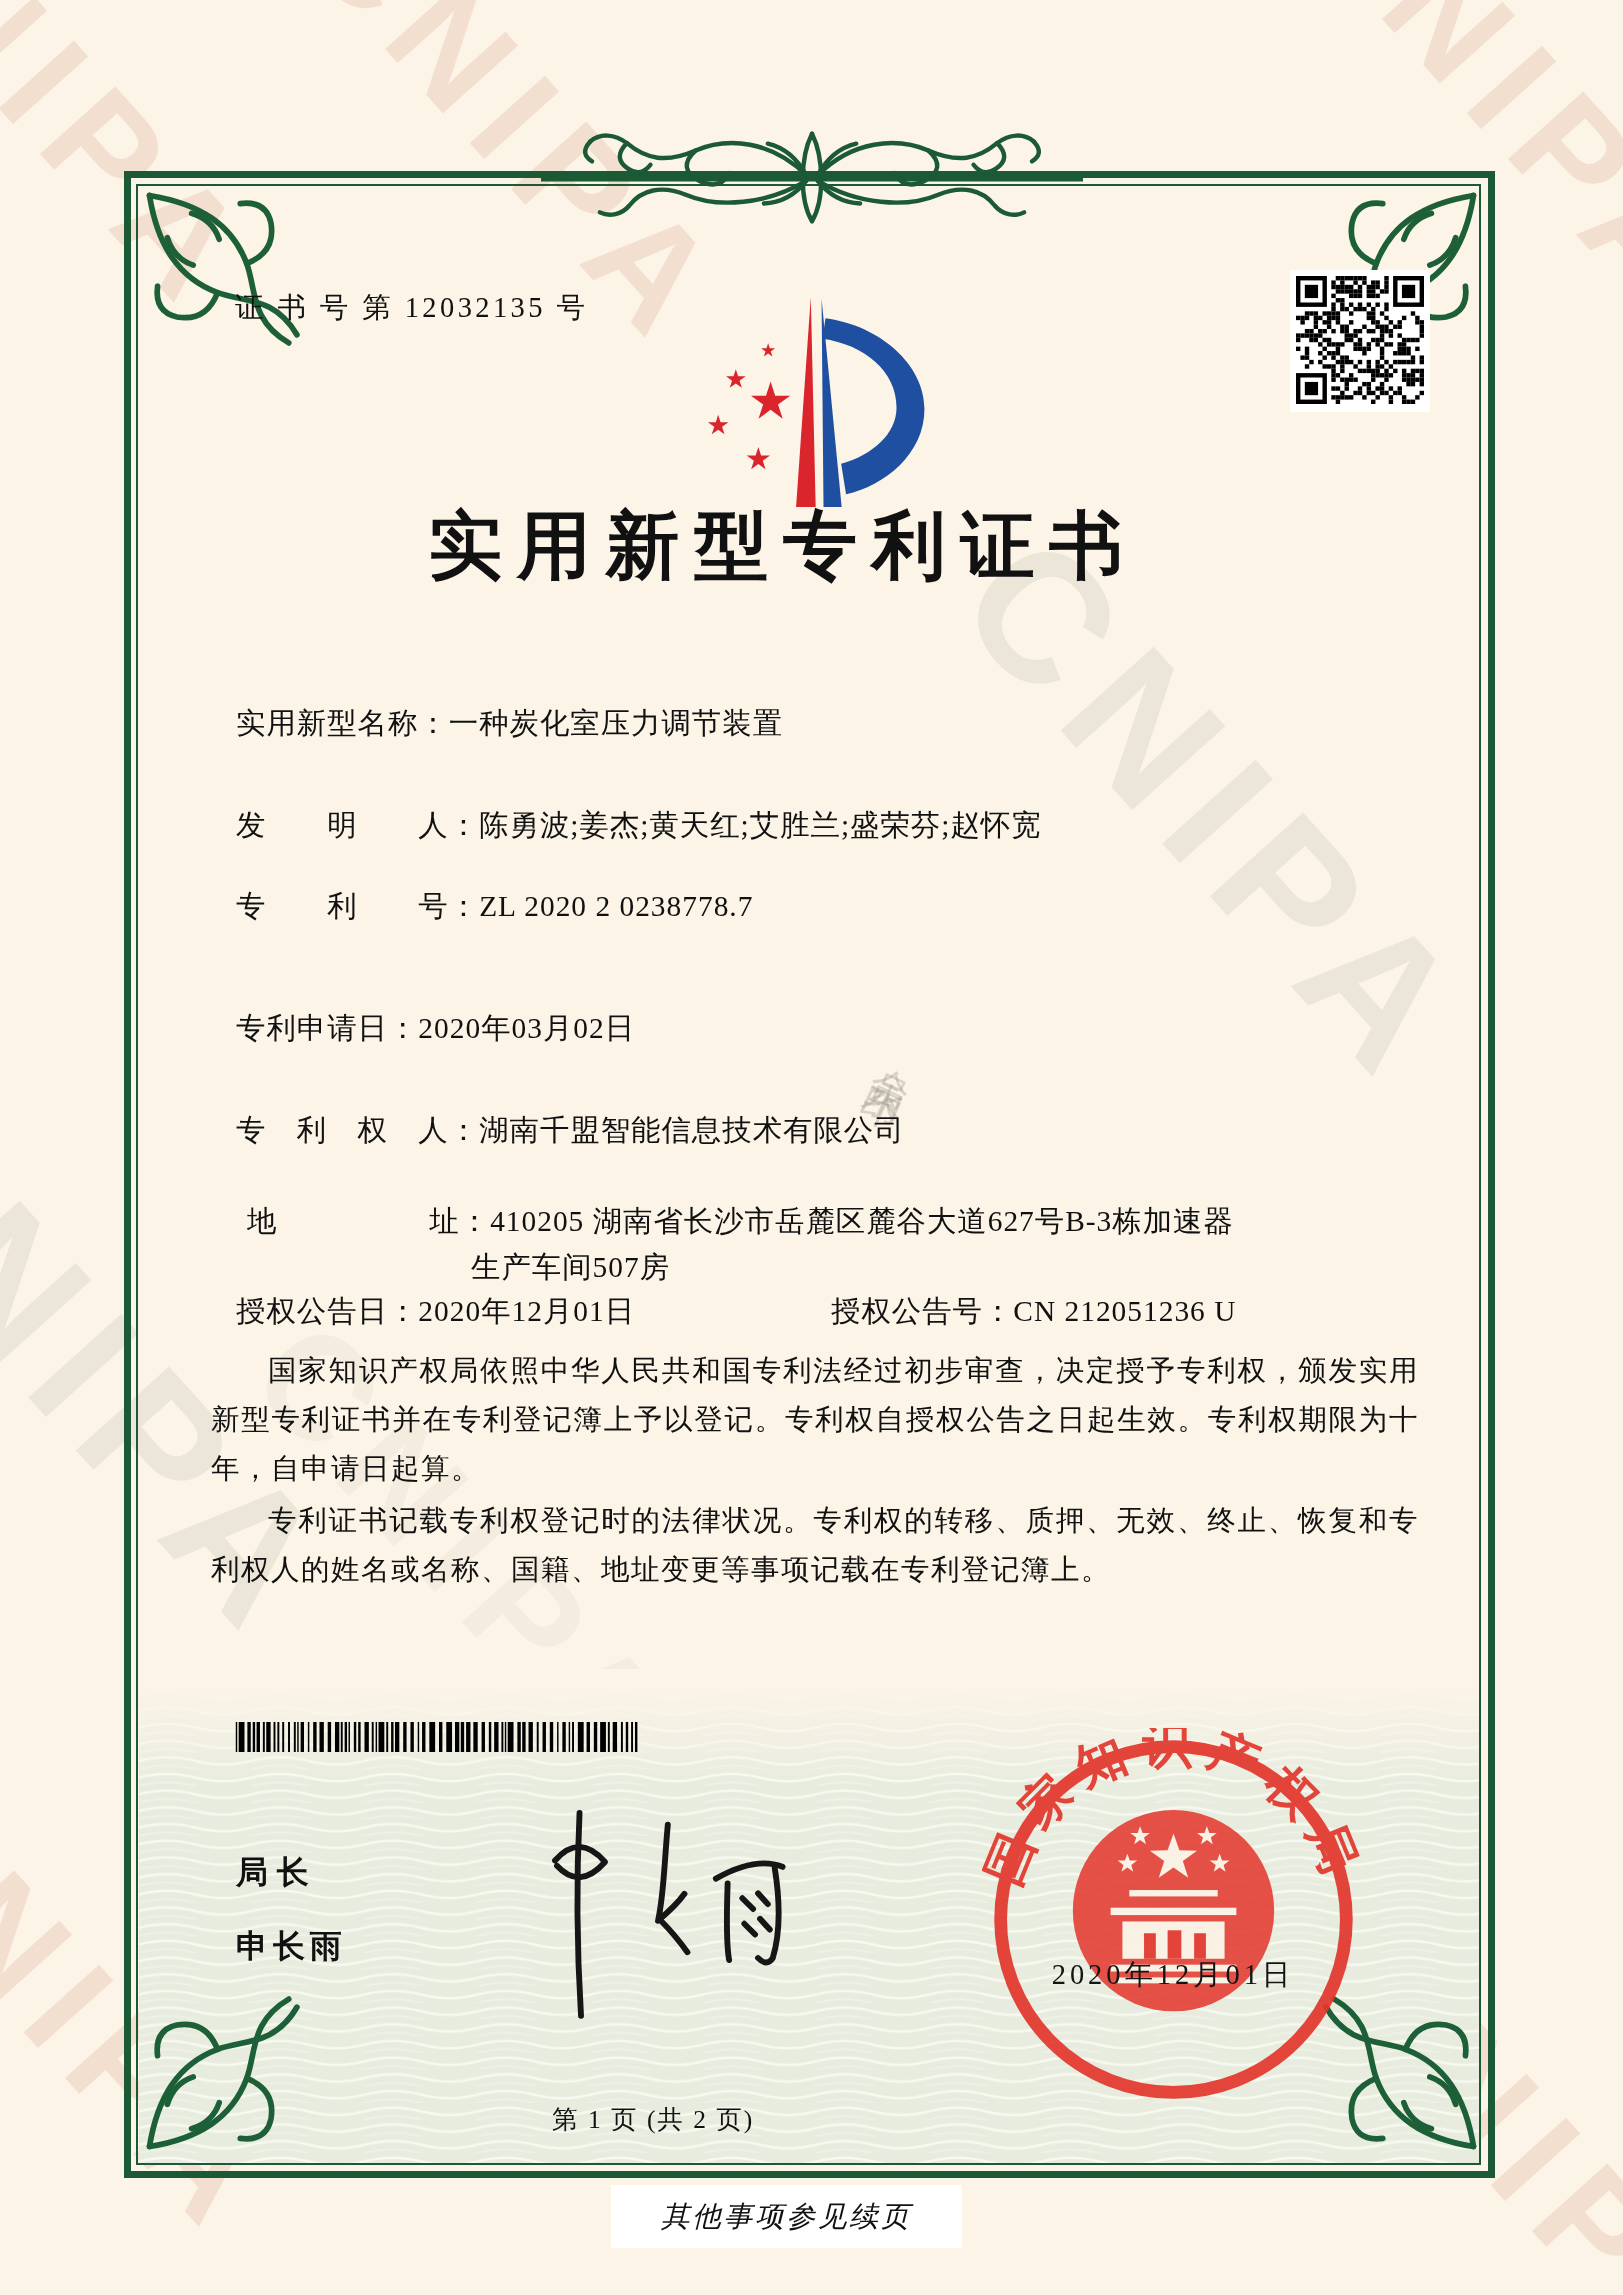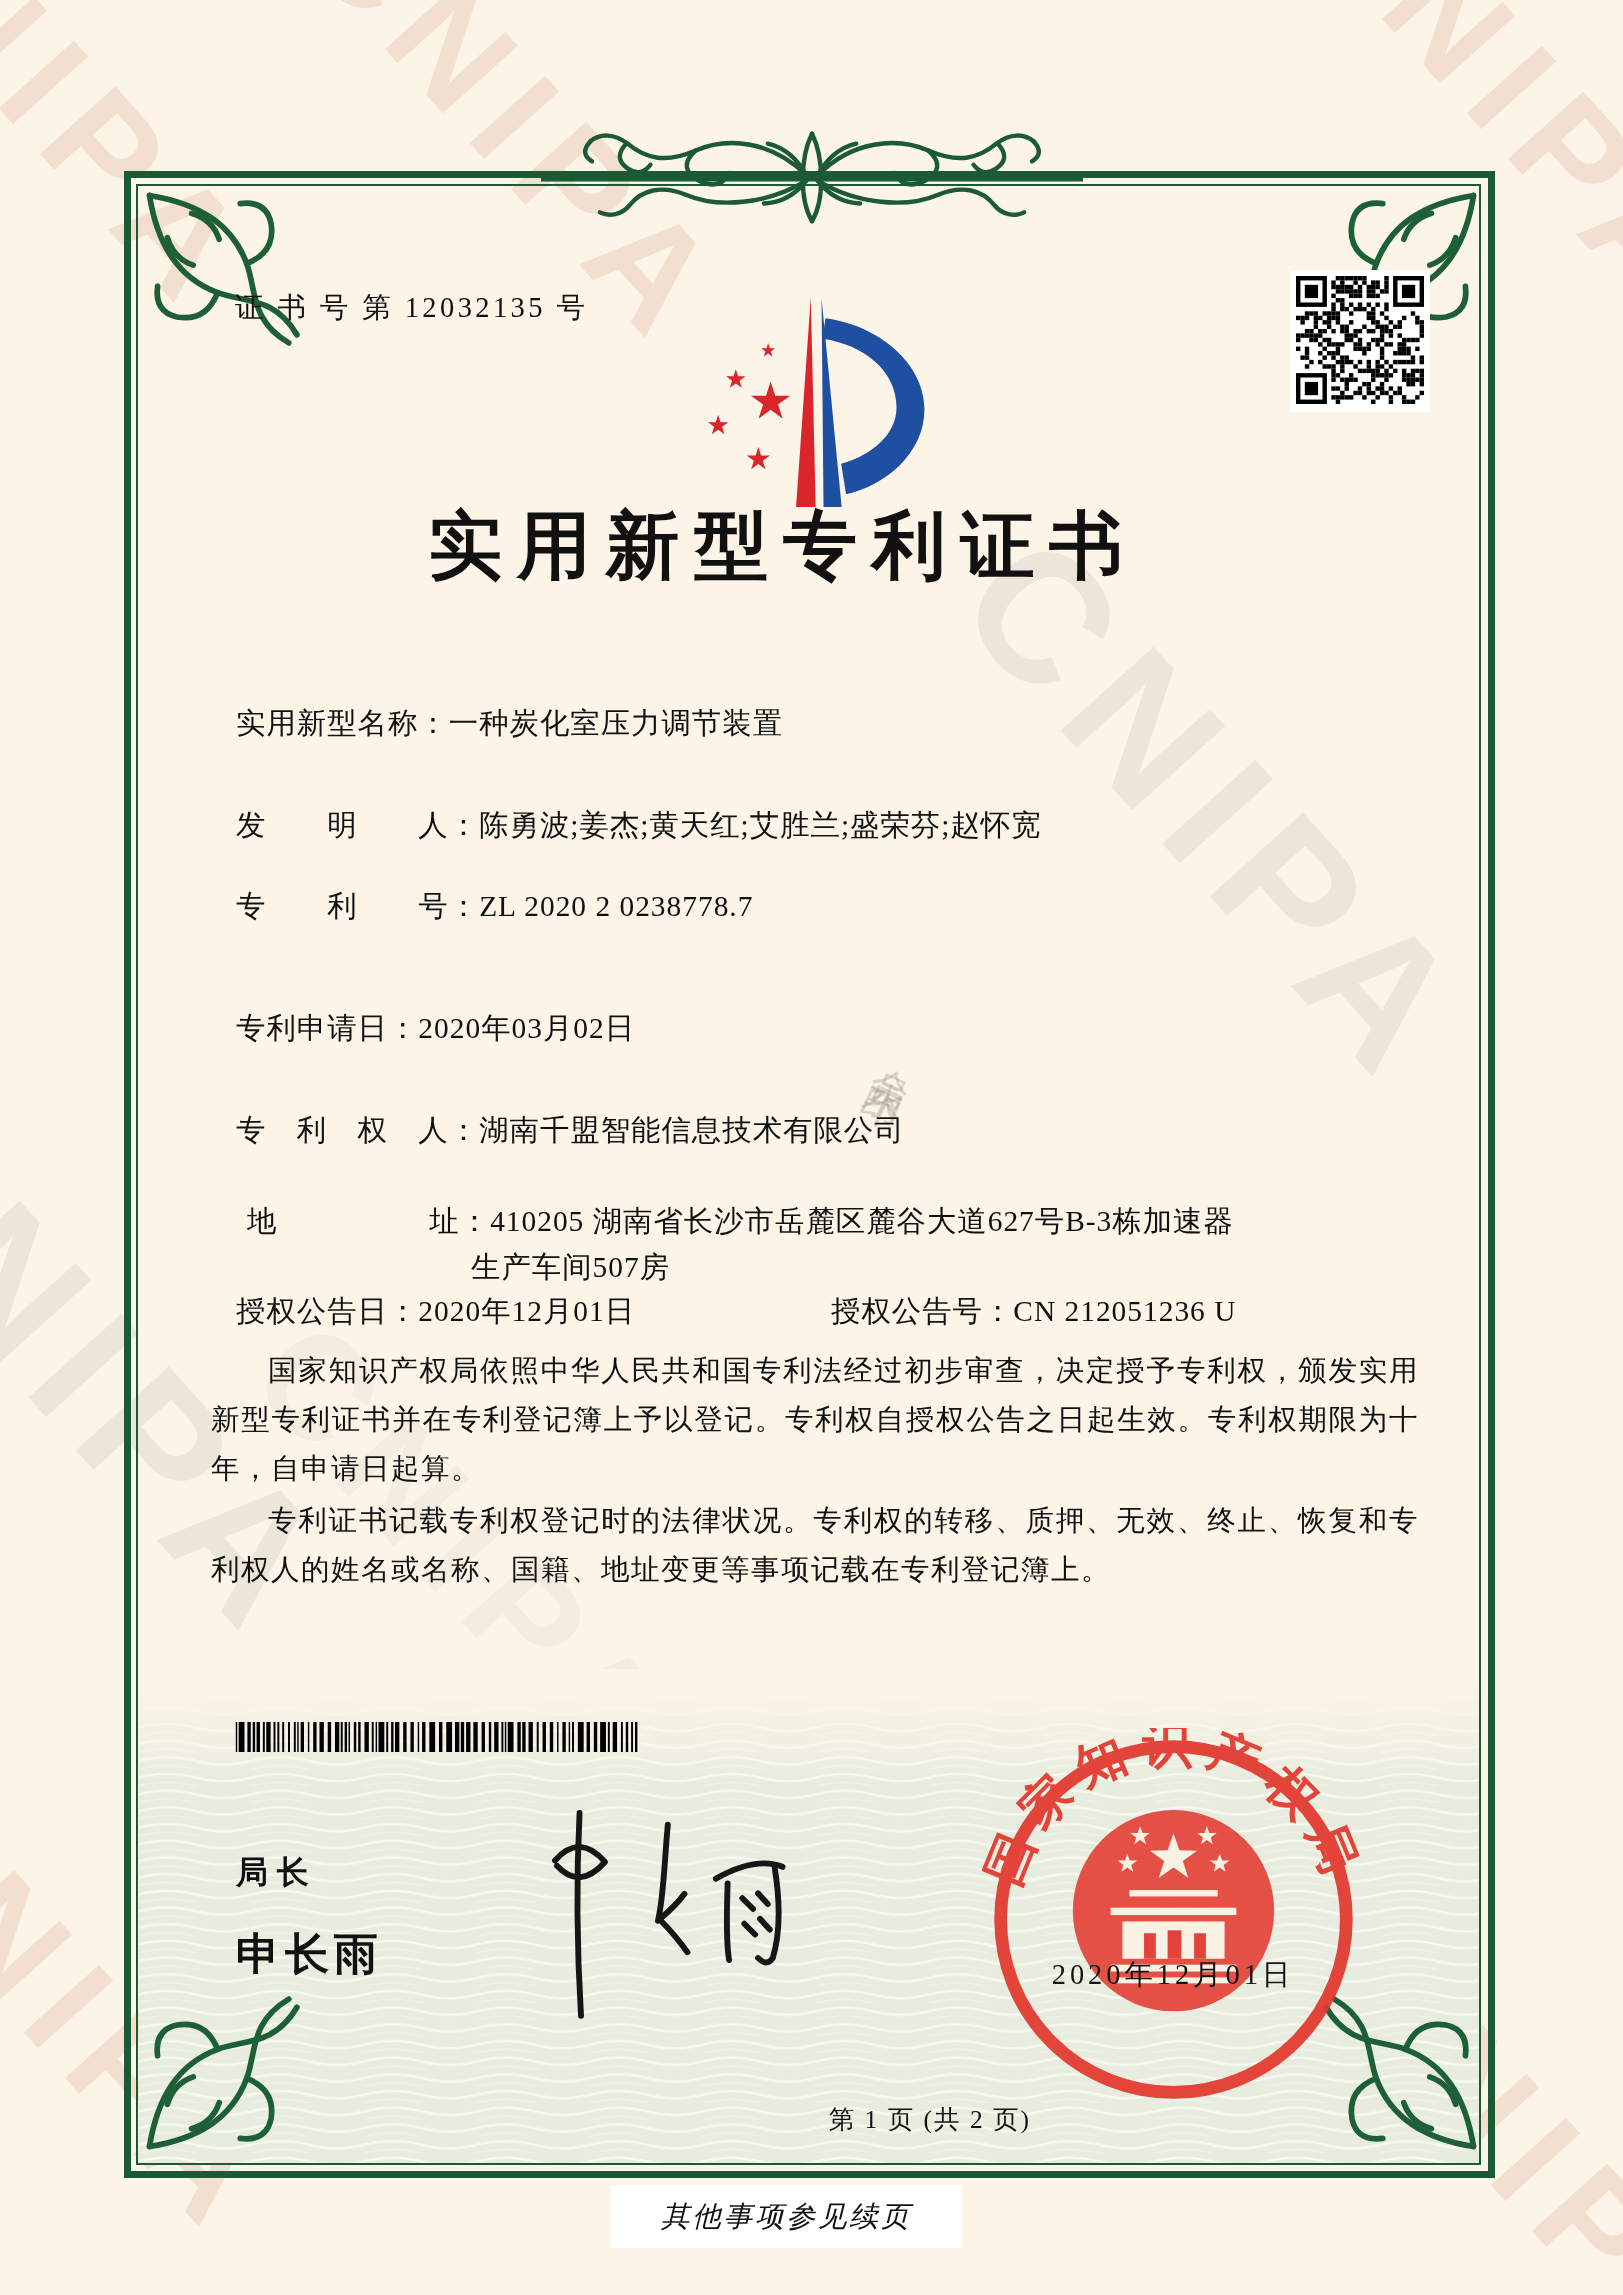--- a/index.html
+++ b/index.html
@@ -43,26 +43,26 @@
   #row-grant .pair2{position:absolute;left:595px;top:0;white-space:nowrap;}
   #addr-line2{position:absolute;left:471px;top:1248px;font-size:29.4px;letter-spacing:1px;z-index:5;}
 
   #body-text{position:absolute;left:211px;top:1346px;width:1208px;z-index:5;}
   #body-text p{margin:0;font-size:28.5px;line-height:49px;letter-spacing:1.5px;
       text-align:justify;text-indent:2em;color:#111;}
   #body-text p + p{margin-top:2.9px;}
 
   #director-label{left:236px;top:1851px;font-size:32px;letter-spacing:8.8px;
       font-family:"Liberation Sans","DejaVu Sans",sans-serif;font-weight:600;}
-  #director-name{left:236px;top:1925px;font-size:44px;letter-spacing:4.9px;
+  #director-name{left:236px;top:1925px;font-size:32px;letter-spacing:4.9px;
       font-family:"Liberation Sans","DejaVu Sans",sans-serif;font-weight:600;text-align:center;}
 
   #seal-date{left:1001px;top:1956px;width:344px;text-align:center;font-size:28.5px;
       letter-spacing:3.9px;z-index:7;color:#141414;}
-  #page-num{left:540px;top:2102px;width:491px;text-align:right;font-size:25.5px;
+  #page-num{left:552px;top:2102px;width:491px;text-align:left;font-size:25.5px;
       letter-spacing:2px;z-index:5;}
   #cont-box{position:absolute;left:611px;top:2185px;width:351px;height:63px;
       background:#ffffff;z-index:5;display:flex;align-items:center;justify-content:center;}
   #cont-box .note{font-size:28.5px;letter-spacing:2.9px;color:#111;font-style:italic;}
 
   .gfx{position:absolute;z-index:5;}
   #seal{z-index:6;}
 </style>
 </head>
 <body>

